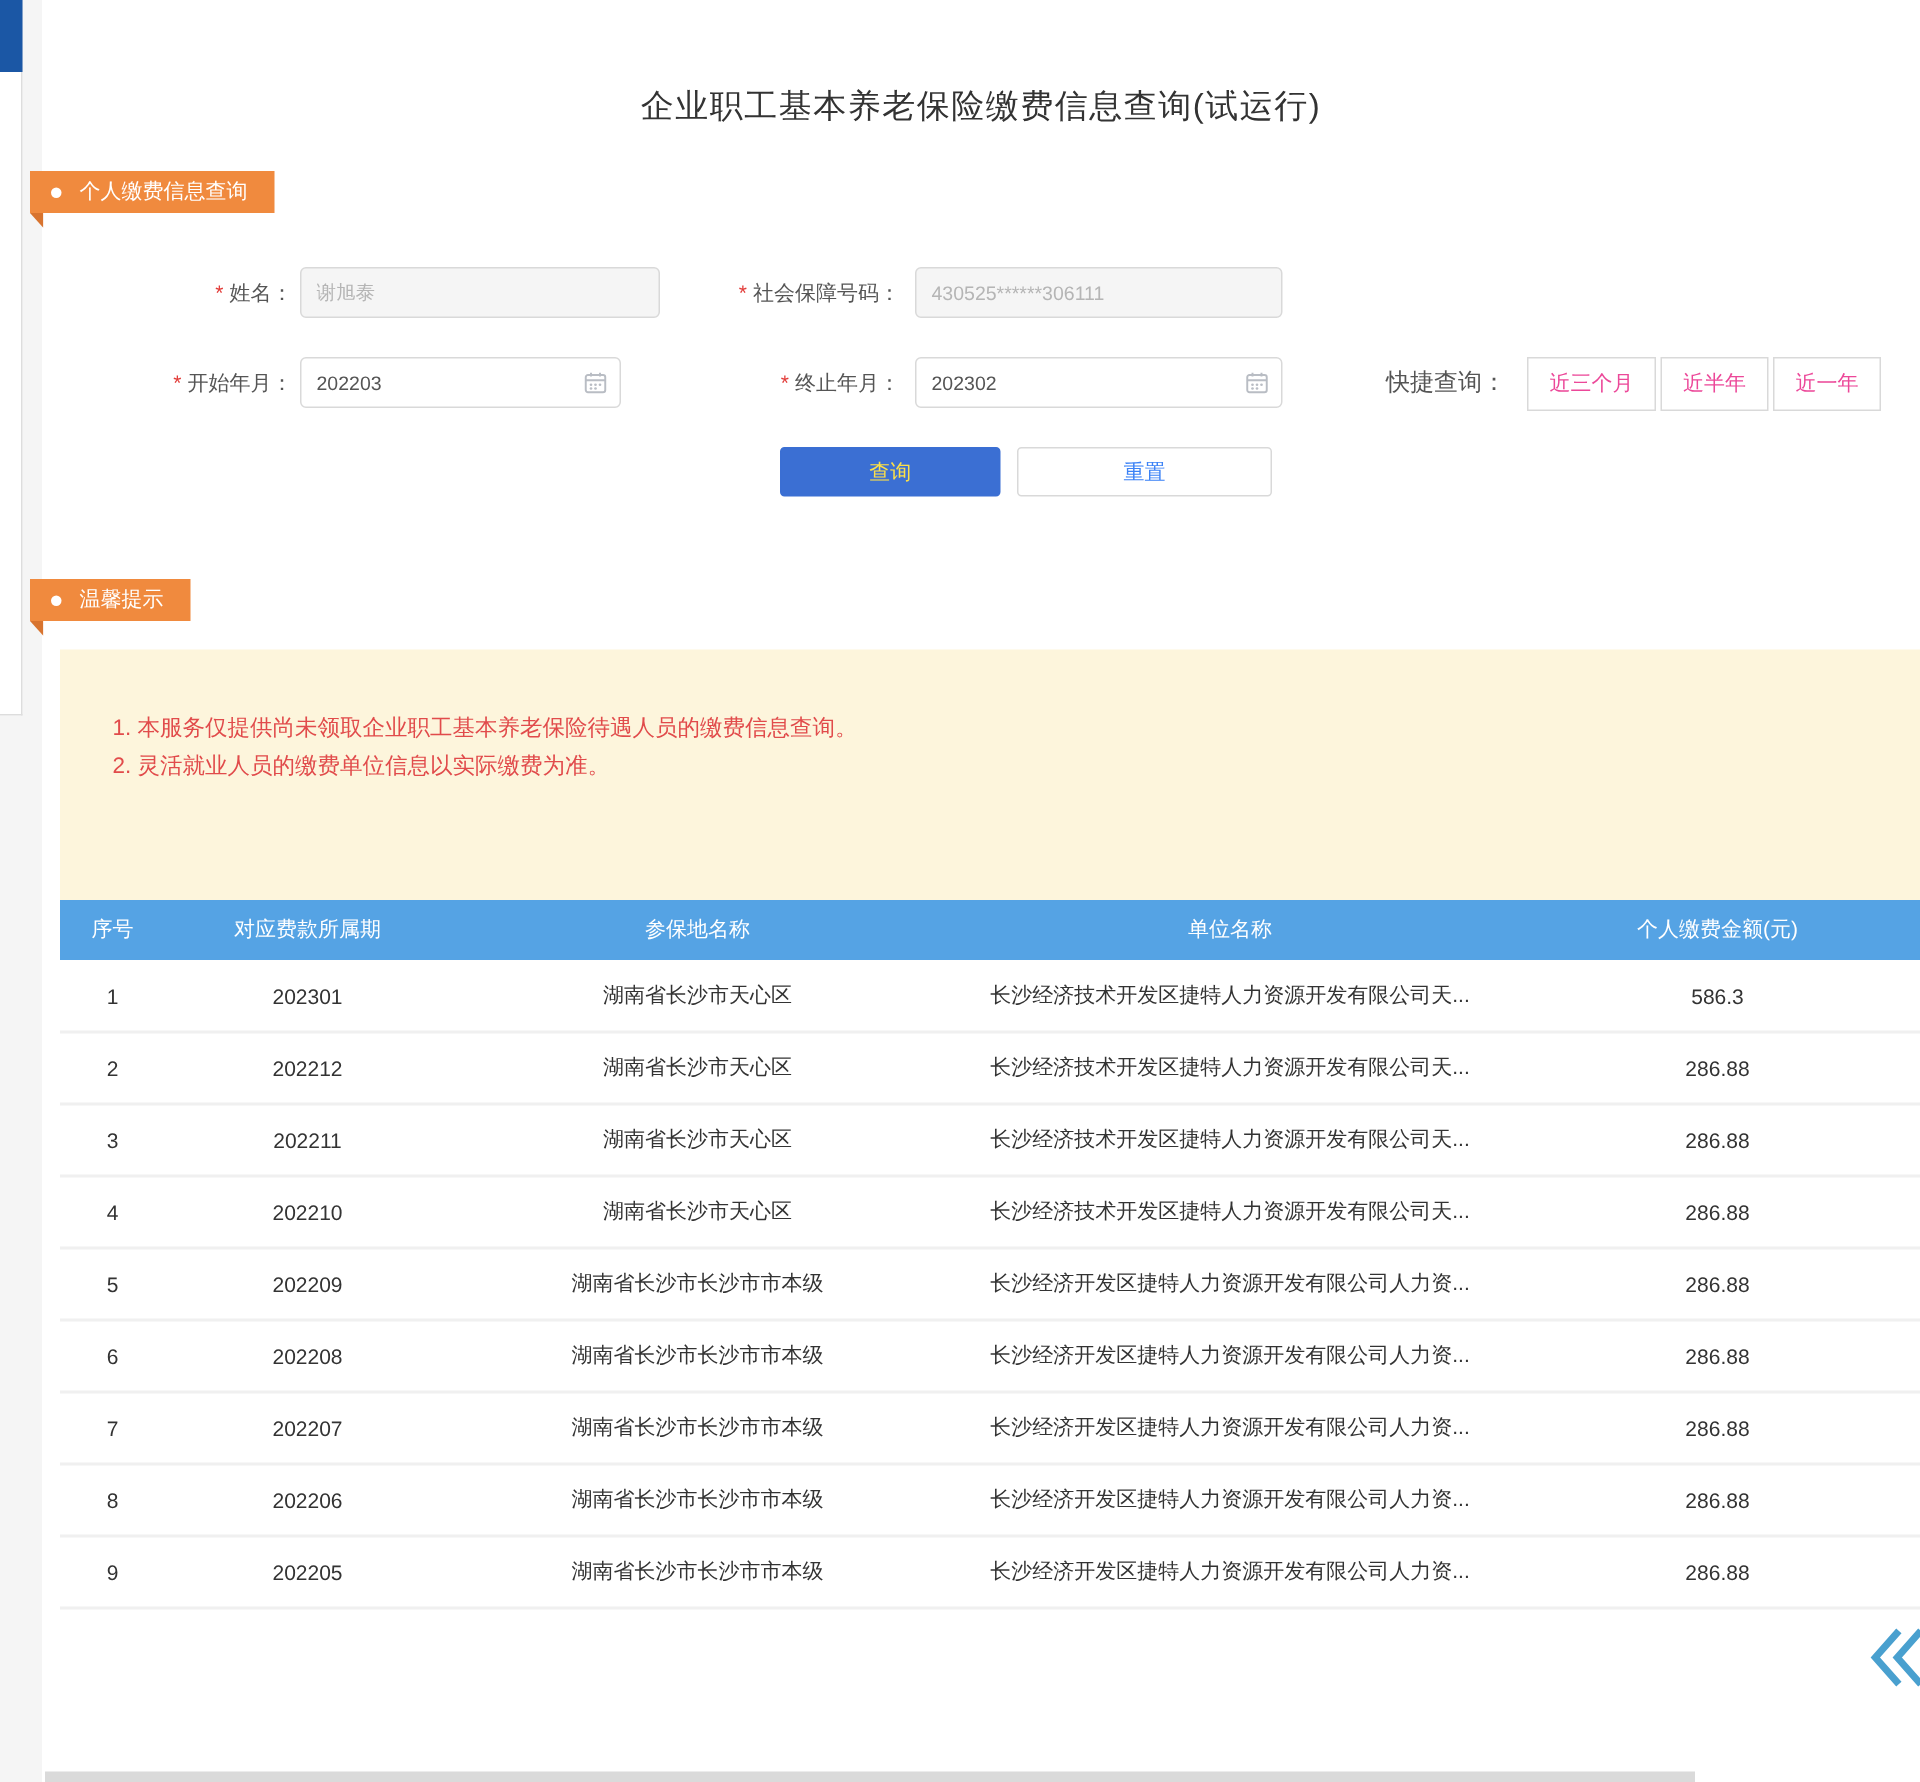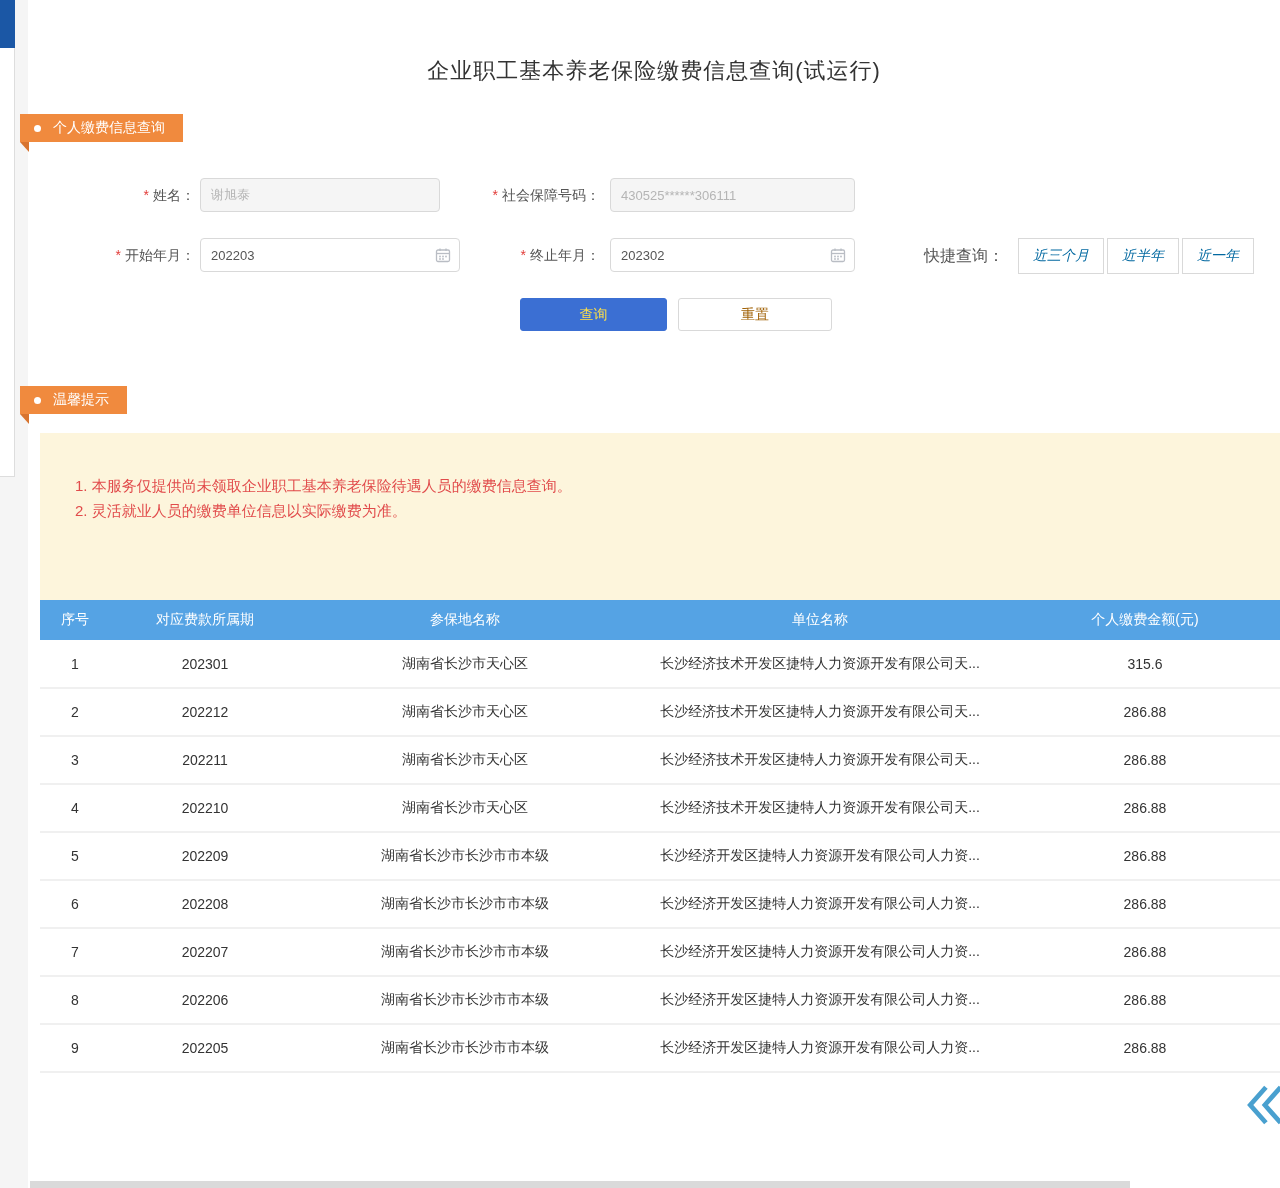--- a/index.html
+++ b/index.html
@@ -37,25 +37,25 @@
   .f-label{position:absolute;height:34px;line-height:34px;font-size:14px;color:var(--label-gray);text-align:right;}
   .req{color:#e23c39;margin-right:4px;font-size:14px;}
   .f-input{position:absolute;height:34px;border:1px solid var(--border-gray);border-radius:4px;font-size:13px;padding:0 10px;color:#555;background:#fff;font-family:"Liberation Sans","DejaVu Sans",sans-serif;outline:none;width:100%;}
   .f-input.disabled{background:#f5f5f5;color:#b5b5b5;}
   .input-wrap{position:absolute;height:34px;}
   .input-wrap .f-input{position:relative;}
   .cal-icon{position:absolute;right:9px;top:9px;width:16px;height:16px;pointer-events:auto;}
 
   .quick-label{position:absolute;left:924px;top:238px;height:36px;line-height:36px;font-size:16px;color:var(--label-gray);}
   .quick-group{position:absolute;left:1018px;top:238px;display:flex;gap:3px;}
-  .quick-btn{height:36px;padding:0 14px;background:#fff;border:1px solid var(--border-gray);font-size:14px;color:#0369a1;cursor:pointer;font-family:inherit;font-style:italic;}
+  .quick-btn{height:36px;padding:0 14px;background:#fff;border:1px solid var(--border-gray);font-size:14px;color:#ec4899;cursor:pointer;font-family:inherit;}
 
   .btn{position:absolute;top:298px;height:33px;border-radius:3px;font-size:14px;cursor:pointer;font-family:inherit;}
   .btn-query{left:520px;width:147px;background:var(--accent-blue);border:1px solid var(--accent-blue);color:#fde047;}
-  .btn-reset{left:678px;width:154px;background:#fff;border:1px solid var(--border-gray);color:#a16207;}
+  .btn-reset{left:678px;width:170px;background:#fff;border:1px solid var(--border-gray);color:#3b82f6;}
 
   
   .notice{position:absolute;left:40px;right:0;top:433px;height:173px;background:var(--notice-bg);padding:40px 20px 0 35px;}
   .notice p{color:var(--notice-red);font-size:15px;line-height:25px;}
 
   
   .pay-table{position:absolute;left:40px;right:0;top:600px;border-collapse:collapse;width:1240px;table-layout:fixed;}
   .pay-table th{background:var(--header-blue);color:#fff;font-weight:normal;font-size:14px;height:40px;text-align:center;}
   .pay-table td{height:48px;text-align:center;font-size:14px;color:#333;background:#fff;border-bottom:2px solid #f0f0f0;overflow:hidden;white-space:nowrap;text-overflow:ellipsis;padding:0 6px;}
   .pay-table col.c1{width:70px;}
@@ -95,21 +95,21 @@
   <div class="f-label" style="left:455px;top:178px;width:145px;">
     <span class="req">*</span><span>社会保障号码：</span>
   </div>
   <div class="input-wrap" style="left:610px;top:178px;width:245px;border-radius:13px;">
     <input class="f-input disabled" readonly="" value="430525******306111" style="">
   </div>
 
   <div class="f-label" style="left:40px;top:238px;width:155px;">
     <span class="req">*</span><span>开始年月：</span>
   </div>
-  <div class="input-wrap" style="left:200px;top:238px;width:260px;">
+  <div class="input-wrap" style="left:200px;top:238px;width:214px;">
     <input class="f-input" value="202203" style="">
     <svg class="cal-icon" viewBox="0 0 16 16">
       <rect x="1.5" y="3" width="13" height="11.5" rx="1.5" fill="none" stroke="#b9bdc4" stroke-width="1.3"></rect>
       <line x1="1.5" y1="6.5" x2="14.5" y2="6.5" stroke="#b9bdc4" stroke-width="1.3"></line>
       <line x1="5" y1="1.5" x2="5" y2="4" stroke="#b9bdc4" stroke-width="1.3"></line>
       <line x1="11" y1="1.5" x2="11" y2="4" stroke="#b9bdc4" stroke-width="1.3"></line>
       <circle cx="5" cy="9.5" r="0.9" fill="#b9bdc4"></circle>
         <circle cx="8" cy="9.5" r="0.9" fill="#b9bdc4"></circle>
         <circle cx="11" cy="9.5" r="0.9" fill="#b9bdc4"></circle>
       <circle cx="5" cy="12" r="0.9" fill="#b9bdc4"></circle>
@@ -182,21 +182,21 @@
 
           <th>个人缴费金额(元)</th>
         </tr>
     </thead>
     <tbody>
         <tr>
           <td>1</td>
           <td>202301</td>
           <td>湖南省长沙市天心区</td>
           <td>长沙经济技术开发区捷特人力资源开发有限公司天...</td>
-          <td>315.6</td>
+          <td>586.3</td>
         </tr>
         <tr>
           <td>2</td>
           <td>202212</td>
           <td>湖南省长沙市天心区</td>
           <td>长沙经济技术开发区捷特人力资源开发有限公司天...</td>
           <td>286.88</td>
         </tr>
         <tr>
           <td>3</td>

